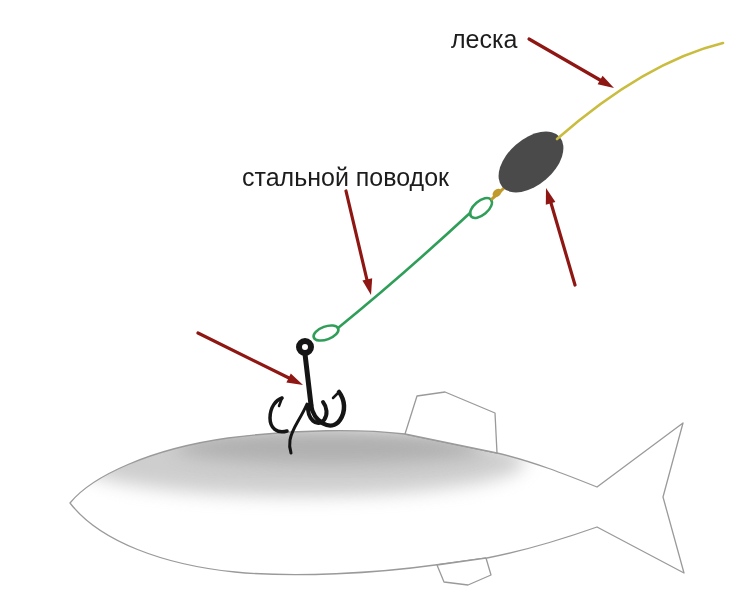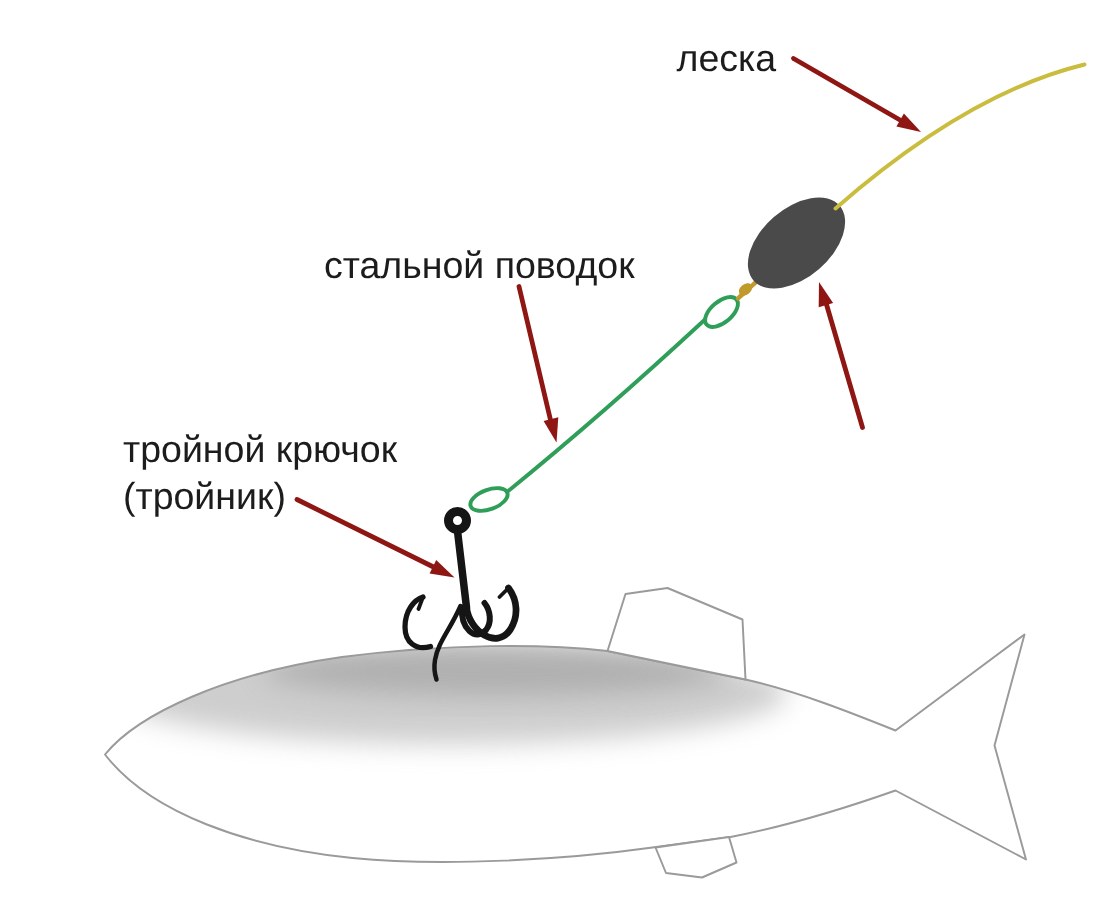--- a/index.html
+++ b/index.html
@@ -103,18 +103,14 @@
       <line class="arrow-line" x1="198" y1="333" x2="289" y2="378"></line>
       <polygon class="arrow-head" points="303,385 286.4,382.4 290.8,373.4"></polygon>
     </g>
     <g>
       <line class="arrow-line" x1="575" y1="285" x2="551" y2="203"></line>
       <polygon class="arrow-head" points="546,188 555.4,202 545.8,204.8"></polygon>
     </g>
   </svg>
 
   <div class="label" style="left:451px; top:24px;">леска</div>
-  <div class="label" style="left:216px; top:162px;">стальной поводок</div>
-  <div class="label" style="left:82px; top:285px;">
-    <div>тройной крючок</div>
-    <div>(тройник)</div>
-  </div>
+  <div class="label" style="left:242px; top:162px;">стальной поводок</div>
 </div>
 
 </body></html>

